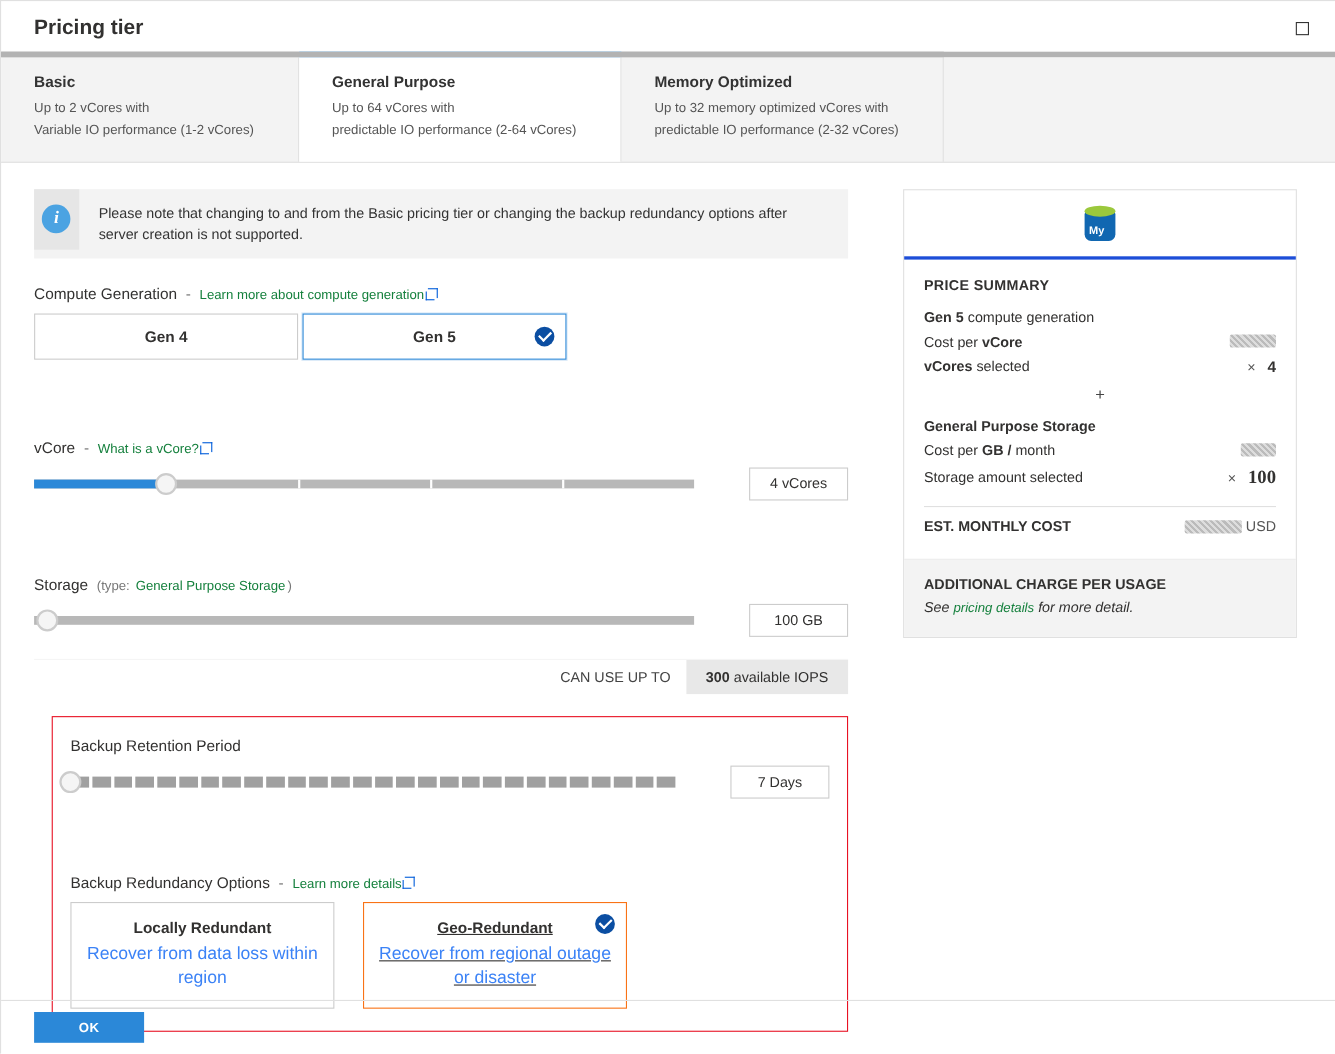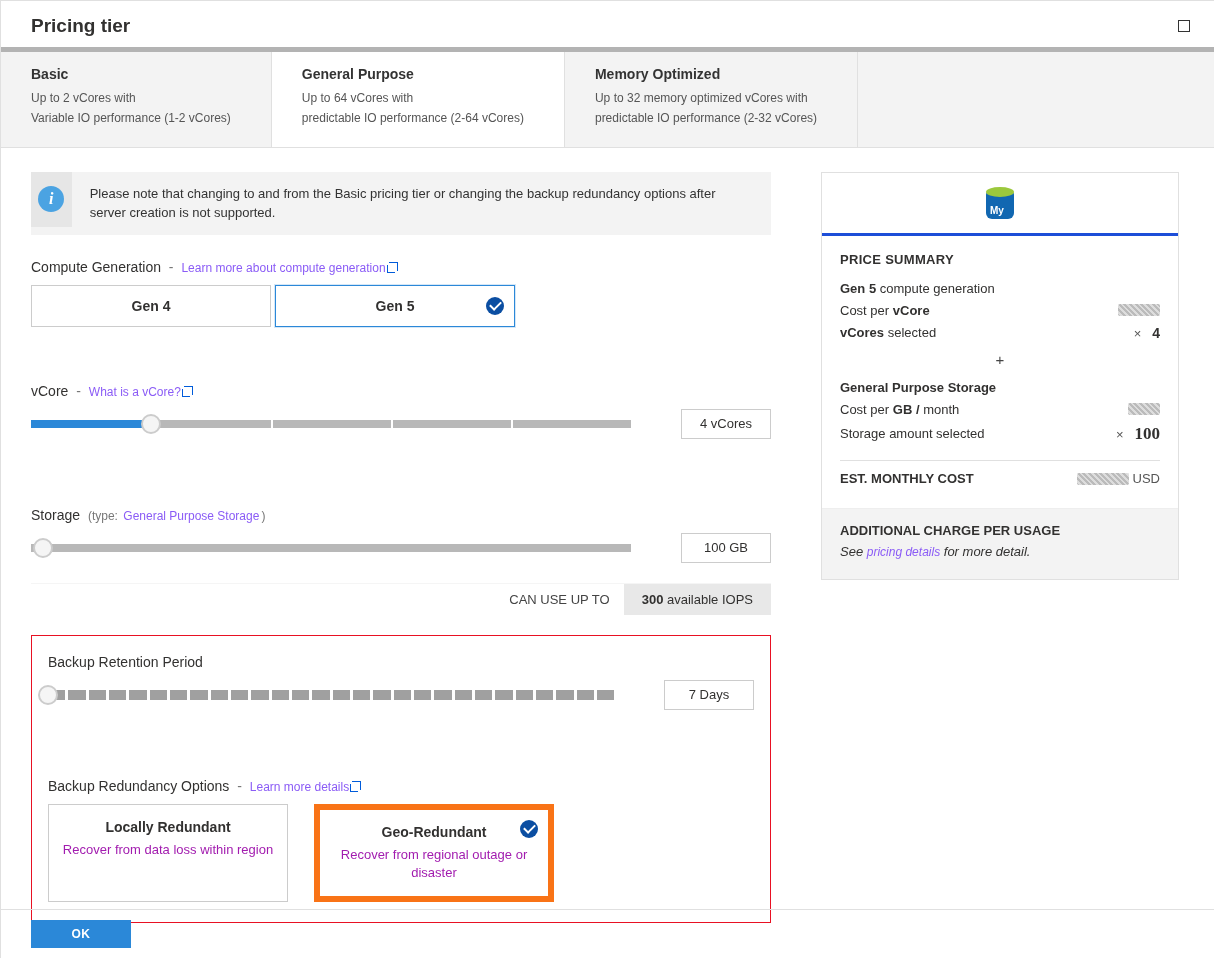--- a/index.html
+++ b/index.html
@@ -55,31 +55,31 @@
   }
   .info-icon-circle {
     width: 26px; height: 26px; border-radius: 50%;
     background: #4ba3e2;
     color: #fff; font-weight: bold; font-family: Georgia, serif;
     display: flex; align-items: center; justify-content: center;
     font-size: 16px; font-style: italic;
   }
   .info-text { padding: 12px 18px; font-size: 13px; line-height: 1.5; color: #333; }
   .section-label { font-size: 14px; font-weight: 400; margin-bottom: 10px; }
-  .link { color: #8b5cf6; font-size: 12px; text-decoration: none; text-align: center; }
+  .link { color: #15803d; font-size: 12px; text-decoration: none; text-align: center; }
   .external-icon {
     display: inline-block; width: 9px; height: 9px; margin-left: 3px;
     border-top: 1px solid #015cda; border-right: 1px solid #015cda;
     position: relative; vertical-align: 1px;
   }
   .external-icon::after {
     content: ""; position: absolute; left: -2px; bottom: -2px;
     width: 7px; height: 7px; border-left: 1px solid #015cda; border-bottom: 1px solid #015cda;
   }
-  .option-row { display: flex; gap: 4px; margin-bottom: 16px; }
+  .option-row { display: flex; gap: 4px; margin-bottom: 32px; }
   .option-card {
     width: 240px; height: 42px;
     border: 1px solid #ccc;
     display: flex; align-items: center; justify-content: center;
     font-weight: 600; font-size: 14px;
     cursor: pointer; position: relative; background: #fff;
   }
   .option-card.selected { border: 1px solid #2b88d8; box-shadow: 0 0 0 1px rgba(43,136,216,.2); }
   .check-badge {
     position: absolute; right: 10px;
@@ -109,30 +109,30 @@
     width: 90px; height: 30px; border: 1px solid #ccc;
     display:flex; align-items:center; justify-content:center;
     font-size: 13px; background: #fff;
   }
   .iops-bar {
     display: flex; justify-content: flex-end; align-items: center;
     border-top: 1px solid #f5f5f5; margin-top: 20px;
   }
   .iops-label { font-size: 13px; padding: 8px 14px; color: #444;}
   .iops-value { background: #e8e8e8; padding: 8px 18px; font-size: 13px; }
-  .red-box { border: 1px solid #e81123; padding: 18px 16px 20px; margin-top: 20px; }
+  .red-box { border: 1px solid #e81123; padding: 18px 16px 20px; margin-top: 20px; margin-left: 16px; }
   .redundancy-card {
     width: 240px; padding: 14px 10px;
     border: 1px solid #ccc; text-align: center;
     cursor: pointer; position: relative; background: #fff;
   }
-  .redundancy-card.selected { border: 6px solid #f97316; }
+  .redundancy-card.selected { border: 1px solid #f97316; text-decoration: underline; }
   .redundancy-card .check-badge { top: 10px; right: 10px; }
   .rc-title { font-weight: 600; font-size: 14px; margin-bottom: 6px; }
-  .rc-sub { font-size: 13px; color: #a21caf; line-height: 1.4; }
+  .rc-sub { font-size: 16px; color: #3b82f6; line-height: 1.4; }
   .footer {
     position: absolute; bottom: 0; left: 0; right: 0;
     border-top: 1px solid #e0e0e0; padding: 10px 30px;
   }
   .ok-btn {
     width: 100px; height: 28px;
     background: #2b88d8; color: #fff; border: none;
     font-size: 12px; font-weight: 600; cursor: pointer;
     letter-spacing: .5px;
   }

